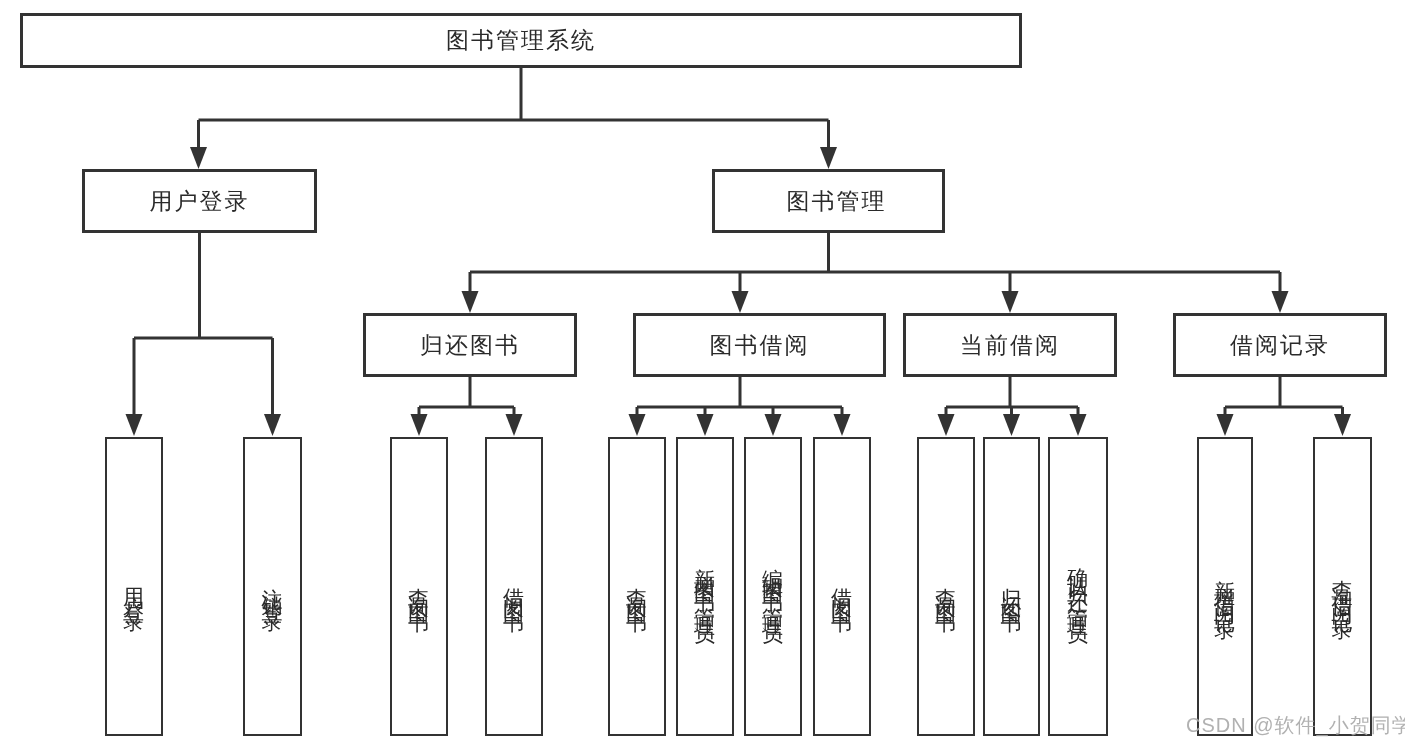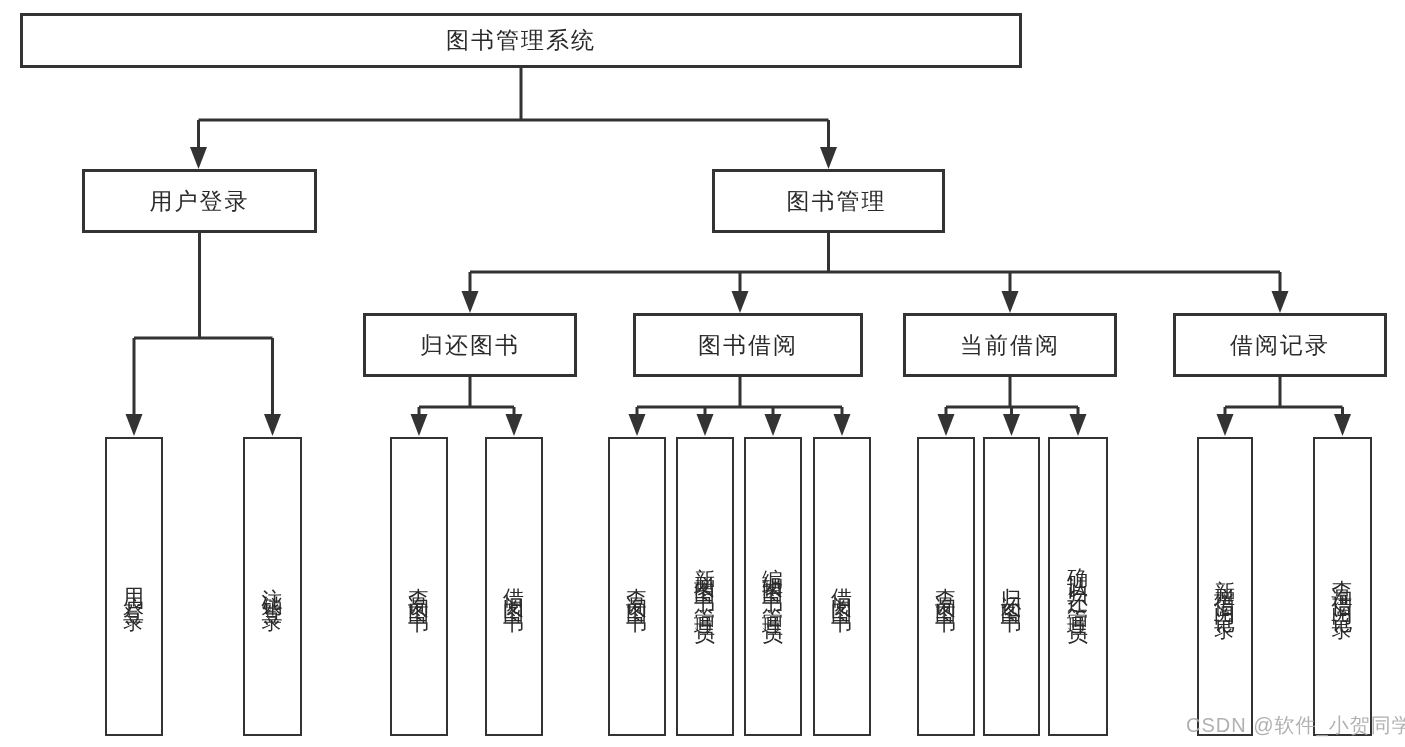--- a/index.html
+++ b/index.html
@@ -67,21 +67,21 @@
   <div class="box h" style="left:82px;top:169px;width:235px;height:64px;">
     <span>用户登录</span>
   </div>
   <div class="box h" style="left:712px;top:169px;width:233px;height:64px;padding-left:16px;">
     <span>图书管理</span>
   </div>
 
   <div class="box h" style="left:363px;top:313px;width:214px;height:64px;">
     <span>归还图书</span>
   </div>
-  <div class="box h" style="left:633px;top:313px;width:230px;height:64px;">
+  <div class="box h" style="left:633px;top:313px;width:253px;height:64px;">
     <span>图书借阅</span>
   </div>
   <div class="box h" style="left:903px;top:313px;width:214px;height:64px;">
     <span>当前借阅</span>
   </div>
   <div class="box h" style="left:1173px;top:313px;width:214px;height:64px;">
     <span>借阅记录</span>
   </div>
 
   <div class="box leaf v" style="left:105px;top:437px;width:58px;height:299px;">

